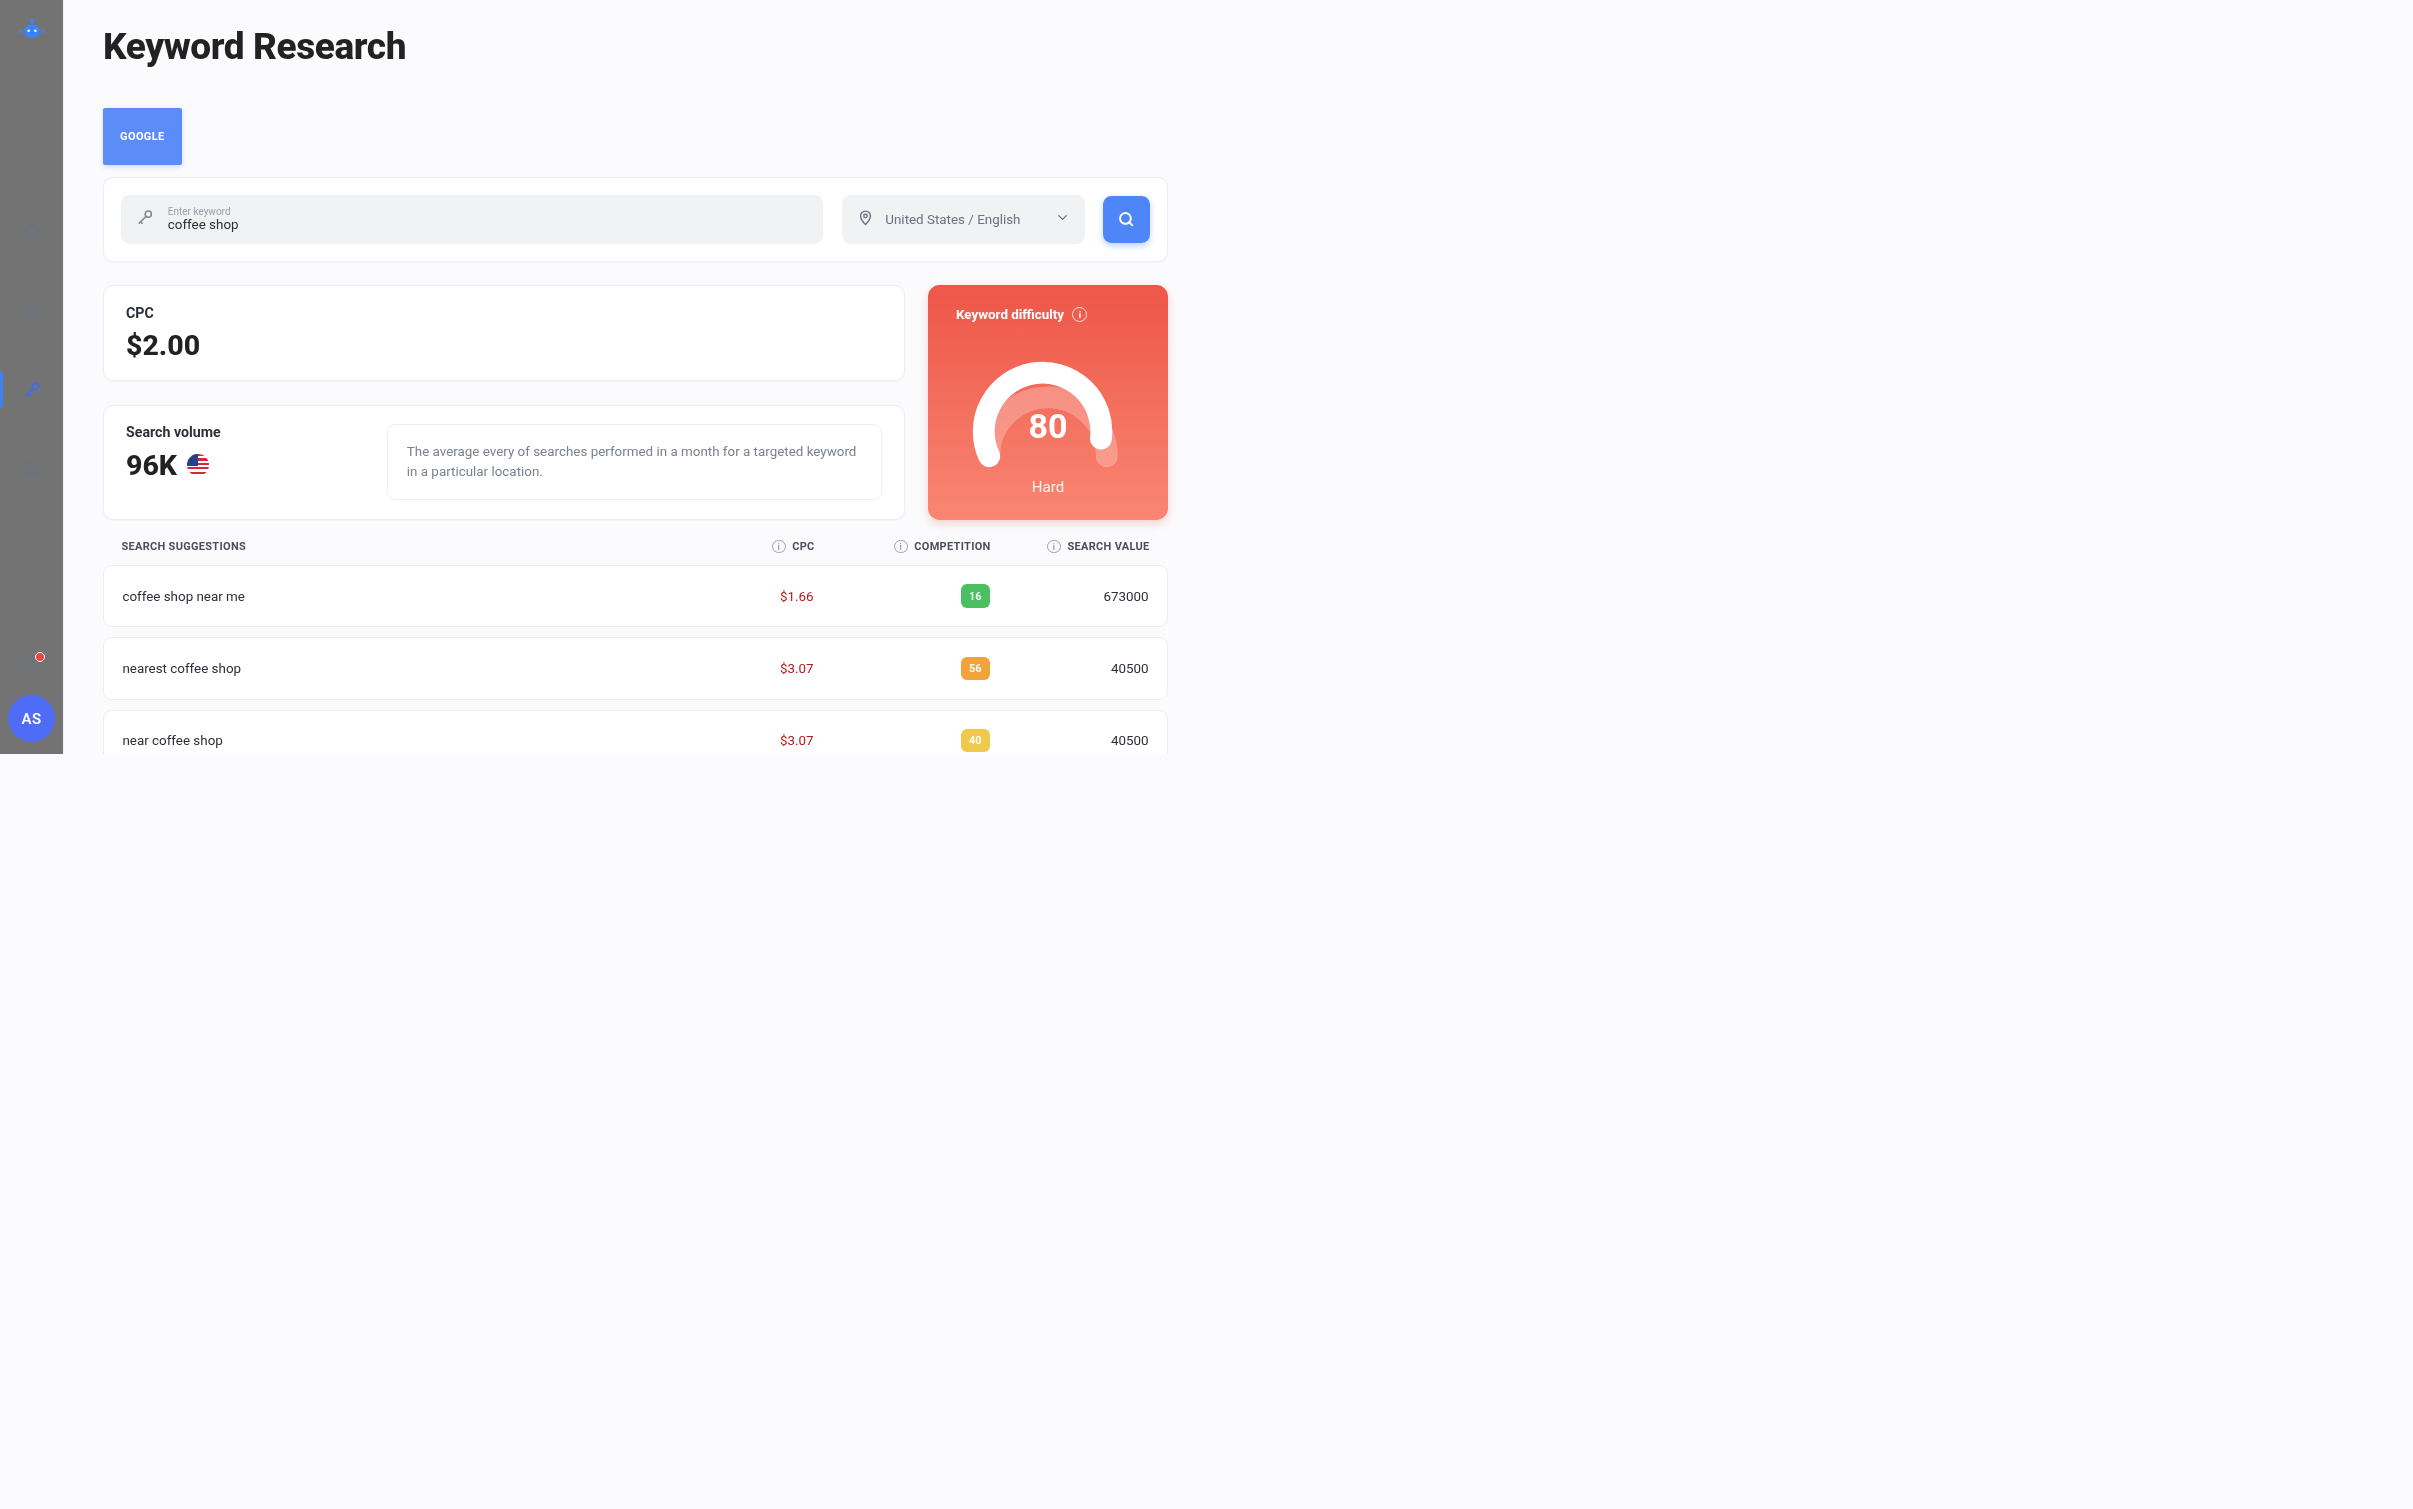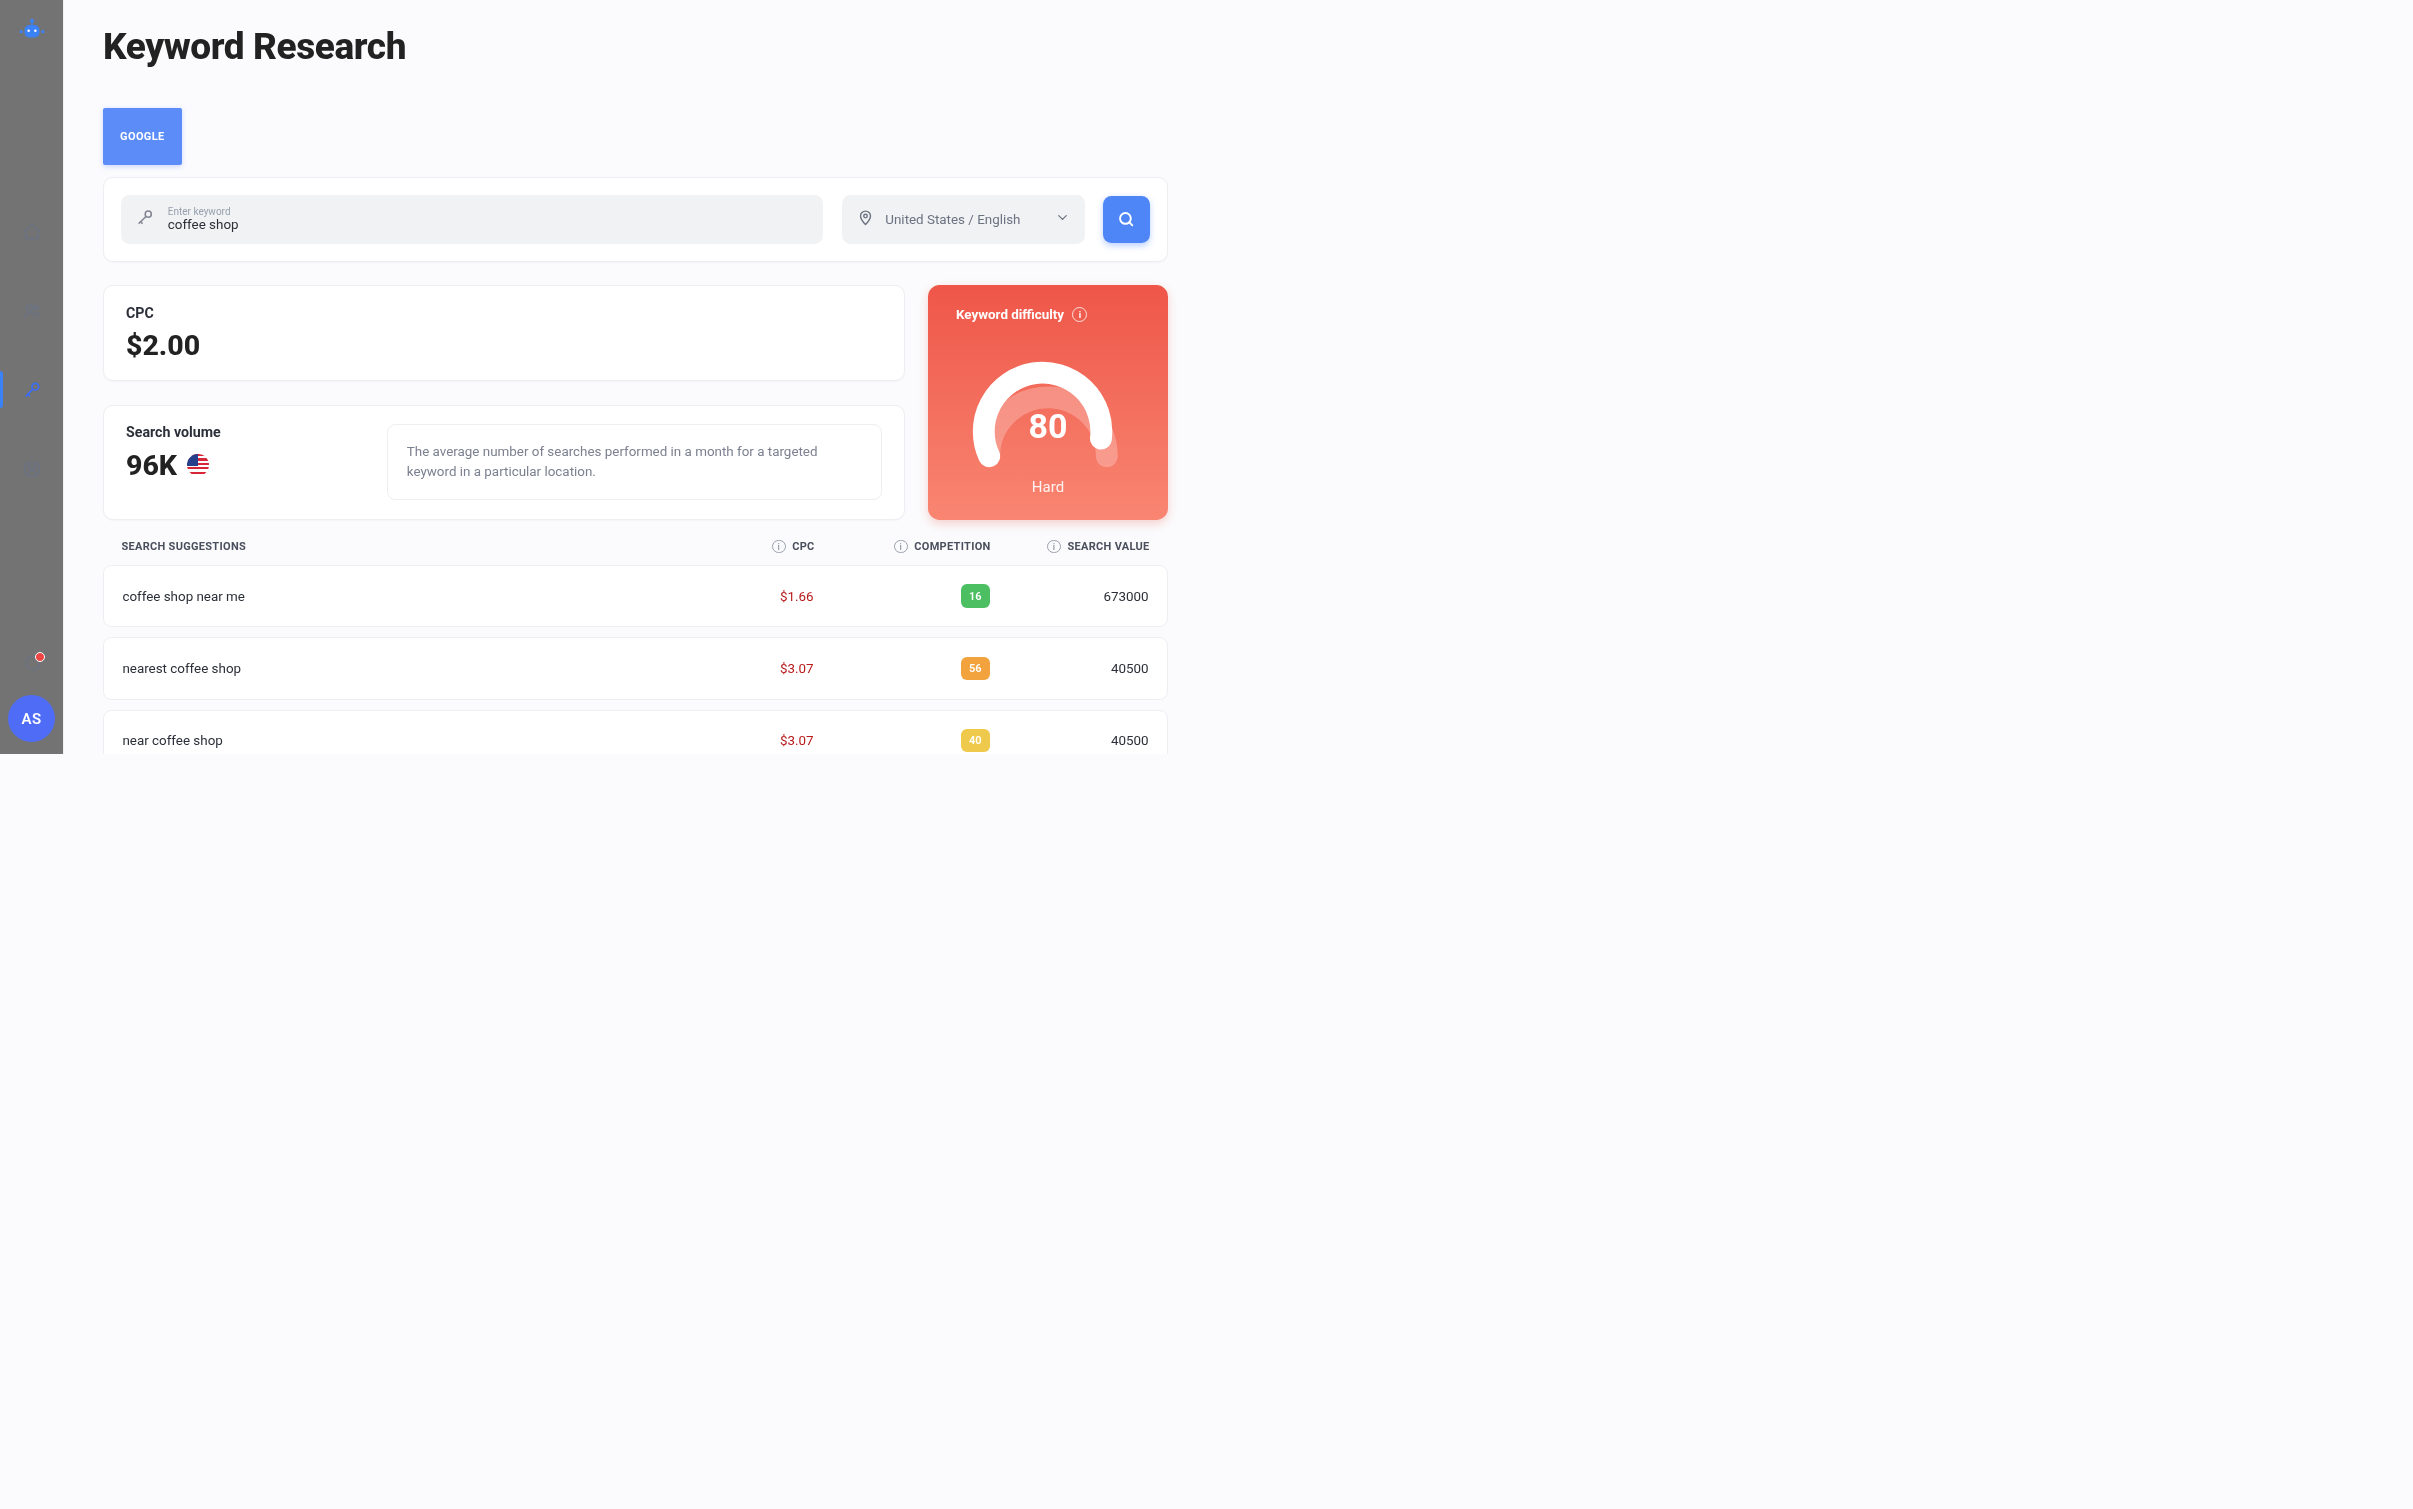--- a/index.html
+++ b/index.html
@@ -446,21 +446,21 @@
         </div>
 
         <div class="metric-card">
           <div class="left">
             <span class="label">Search volume</span>
             <span class="value">
               <span>96K</span>
               <span class="flag"></span>
             </span>
           </div>
-          <div class="desc">The average number of searches performed in a month for a targeted keyword in a particular location.</div>
+          <div class="desc">The average every of searches performed in a month for a targeted keyword in a particular location.</div>
         </div>
       </div>
 
       <div class="difficulty-card">
         <div class="header">
           <span>Keyword difficulty</span>
           <span class="info-dot">i</span>
         </div>
         <div class="gauge-wrap">
           <svg width="168" height="126" viewBox="0 0 200 150">

